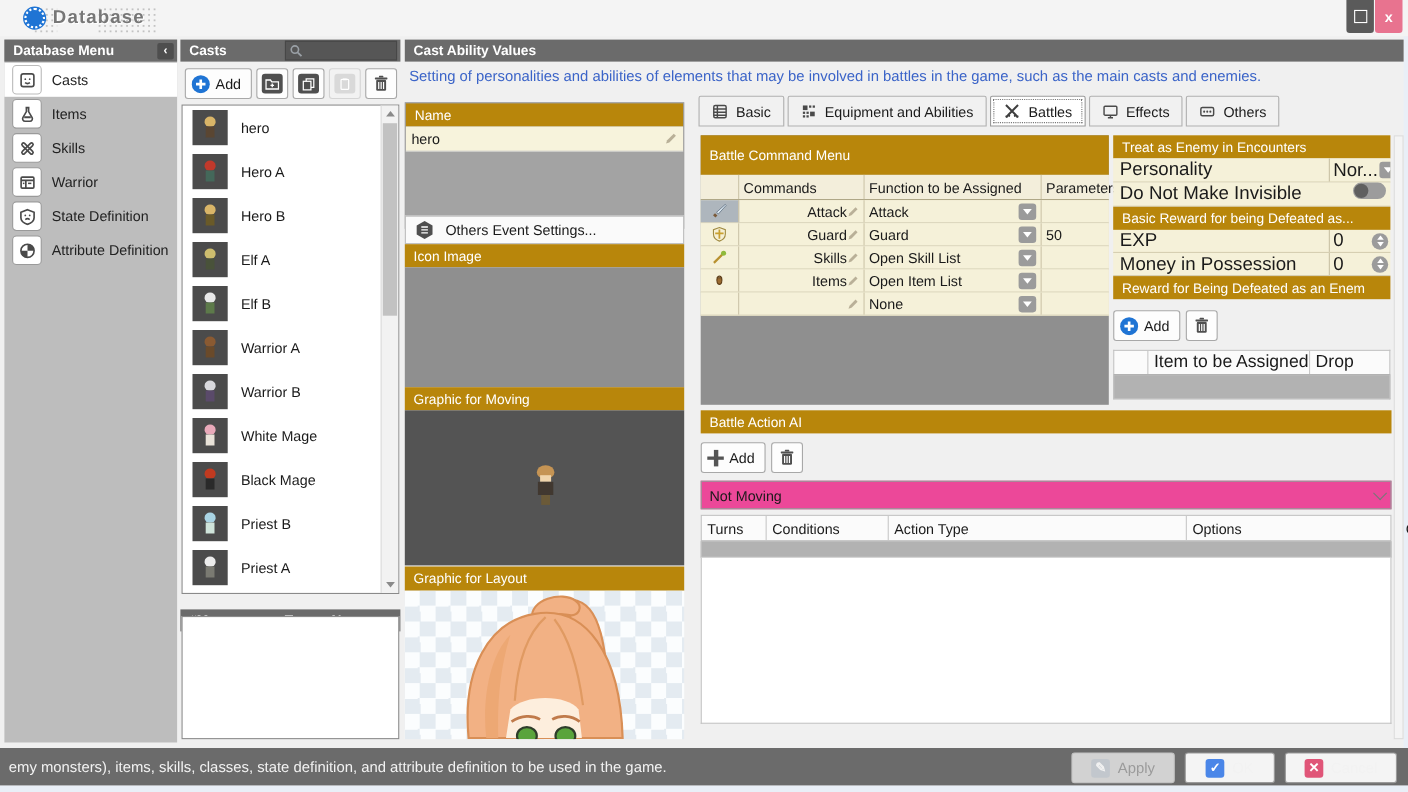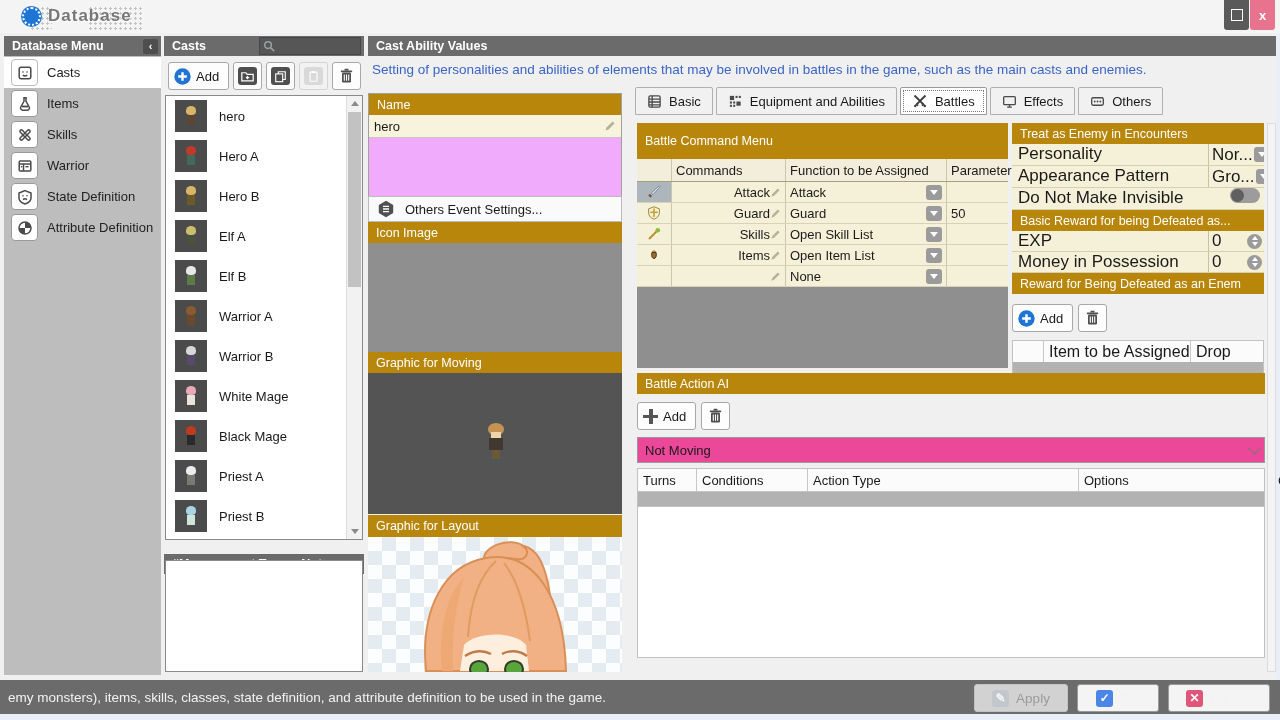--- a/index.html
+++ b/index.html
@@ -62,21 +62,21 @@
   .vthumb{position:absolute;left:1px;top:16px;width:13px;height:175px;background:#c2c2c2;}
   .notes-hdr{left:0;top:518px;width:200px;height:20px;}
   .notes-box{left:1px;top:524px;width:198px;height:112px;background:#fff;border:1px solid #8a8a8a;}
 
   
   .main{left:368px;top:36px;width:908px;height:639px;}
   .m-hdr{left:0;top:0;width:908px;height:20px;}
   .m-desc{left:4px;top:26px;width:900px;color:#3b64c8;font-size:13.5px;white-space:nowrap;overflow:hidden;}
 
   
-  .name-box{left:0;top:57px;width:254px;height:115px;background:#f0abfc;border:1px solid #a0a0a0;}
+  .name-box{left:0;top:57px;width:254px;height:115px;background:#a3a3a3;border:1px solid #a0a0a0;}
   .name-hdr{height:21px;}
   .name-input{height:22px;background:#f7f3dc;border-bottom:1px solid #c5c5c5;display:flex;align-items:center;padding:0 5px;}
   .name-input span{flex:1;}
   .cev-btn{left:0;top:160px;width:254px;height:26px;background:#fafafa;border:1px solid #bbb;display:flex;align-items:center;gap:10px;padding-left:8px;cursor:pointer;}
   .icon-hdr{left:0;top:186px;width:254px;height:21px;}
   .gray-fill{left:0;top:207px;width:254px;height:109px;background:#8f8f8f;}
   .gm-hdr{left:0;top:316px;width:254px;height:21px;}
   .gm-box{left:0;top:337px;width:254px;height:141px;background:#545454;}
   .msprite{position:absolute;left:117px;top:50px;width:22px;height:38px;}
   .msprite .hair{position:absolute;left:3px;top:0;width:16px;height:12px;border-radius:50% 50% 45% 45%;background:#c59454;}
@@ -344,29 +344,29 @@
             <span class="clabel">White Mage</span>
           </div>
         <div class="citem">
             <span class="thumb">
               <i class="fig" style="--hair: #c03a20; --outfit: #2a2a2a;"></i>
             </span>
             <span class="clabel">Black Mage</span>
           </div>
         <div class="citem">
             <span class="thumb">
+              <i class="fig" style="--hair: #a9d4e4; --outfit: #cfe4da;"></i>
+            </span>
+            <span class="clabel">Priest B</span>
+          </div>
+        <div class="citem">
+            <span class="thumb">
               <i class="fig" style="--hair: #ececec; --outfit: #7a7a72;"></i>
             </span>
             <span class="clabel">Priest A</span>
-          </div>
-        <div class="citem">
-            <span class="thumb">
-              <i class="fig" style="--hair: #a9d4e4; --outfit: #cfe4da;"></i>
-            </span>
-            <span class="clabel">Priest B</span>
           </div>
       </div>
       <div class="vscroll">
         <div class="varrow" style="top:0;">
             <i class="tri-up"></i>
           </div>
         <div class="vthumb"></div>
         <div class="varrow" style="bottom:0;">
             <i class="tri-dn"></i>
           </div>
@@ -602,29 +602,20 @@
       <div class="e-row">
         <span>Personality</span>
         <span class="e-val">
             <span class="grow">Nor...</span>
             <span class="dd-btn">
               <i></i>
             </span>
           </span>
       </div>
       <div class="e-row">
-        <span>Appearance Pattern</span>
-        <span class="e-val">
-            <span class="grow">Gro...</span>
-            <span class="dd-btn">
-              <i></i>
-            </span>
-          </span>
-      </div>
-      <div class="e-row">
         <span>Do Not Make Invisible</span>
         <span class="toggle"></span>
       </div>
       <div class="ghdr e-hdr">Basic Reward for being Defeated as...</div>
       <div class="e-row" style="height:20px;">
         <span>EXP</span>
         <span class="e-val">
             <span class="grow">0</span>
             <span class="spinner">
               <i class="u"></i>

